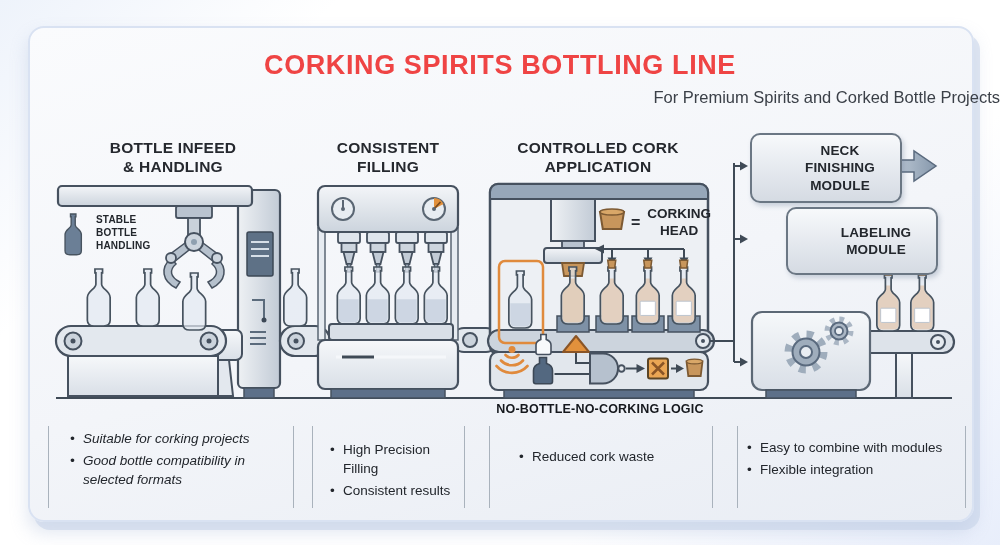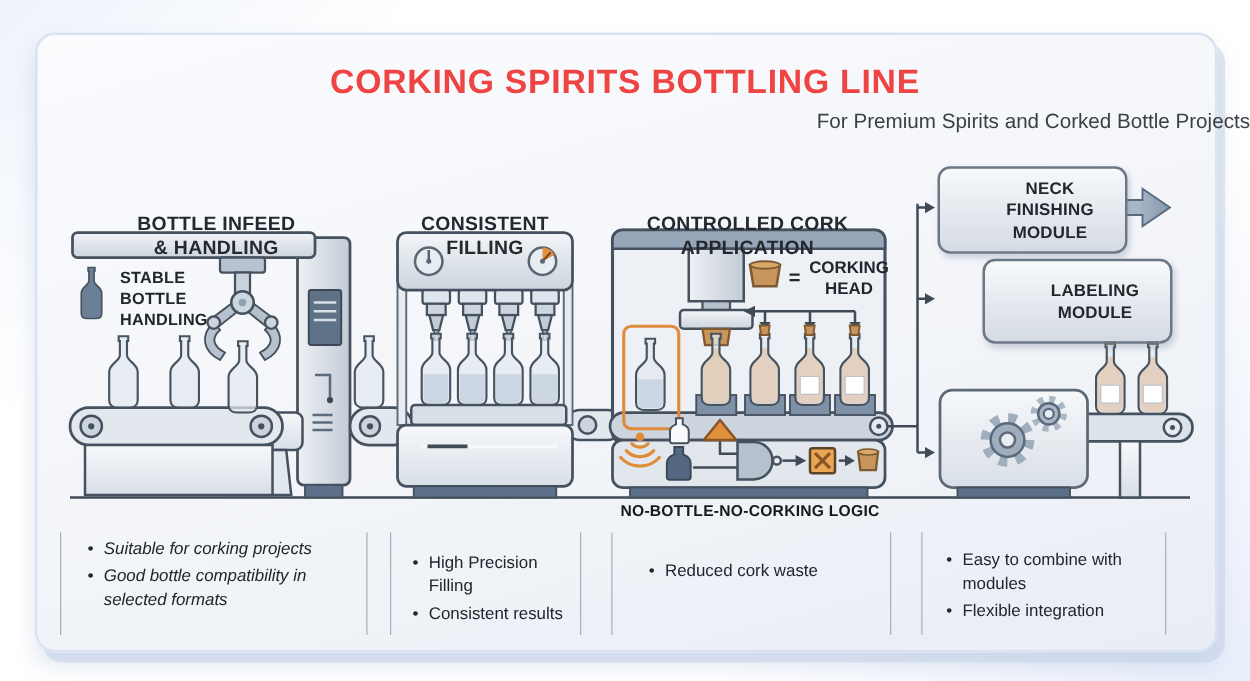--- a/index.html
+++ b/index.html
@@ -9,22 +9,22 @@
   .card{position:absolute;left:28px;top:26px;width:942px;height:492px;
         border-radius:16px;border:2px solid #d9e2f2;
         background:linear-gradient(165deg,#fafbfd 0%,#f3f5f9 55%,#e9edf4 100%);
         box-shadow:6px 8px 0 0 rgba(197,210,232,.55), 0 10px 18px rgba(150,170,205,.30);}
   .abs{position:absolute;}
   .pre{white-space:pre-line;}
   .title{left:0;top:50px;width:1000px;text-align:center;font-size:27px;font-weight:800;
          letter-spacing:.6px;color:#ef4444;}
   .subtitle{left:0;top:88px;width:1000px;text-align:right;font-size:16.5px;color:#3b4048;}
   .sec-h{font-size:15.5px;font-weight:800;color:#25282e;text-align:center;line-height:1.22;
-         letter-spacing:.25px;margin-top:32px;}
-  .mini-label{font-size:13px;font-weight:800;color:#22262c;line-height:1.32;letter-spacing:.2px;}
+         letter-spacing:.25px;}
+  .mini-label{font-size:10px;font-weight:800;color:#22262c;line-height:1.32;letter-spacing:.2px;}
   .corking-label{display:flex;align-items:center;gap:7px;}
   .corking-label .eq{font-size:16px;font-weight:800;color:#22262c;}
   .corking-label .txt{font-size:13.5px;font-weight:800;color:#22262c;text-align:center;line-height:1.25;}
   .logic-caption{font-size:12.5px;font-weight:800;color:#15181d;text-align:center;letter-spacing:.2px;}
   .module-box{border:2px solid #6b7784;border-radius:10px;
         background:linear-gradient(180deg,#f7f9fb 0%,#e4e8ee 55%,#d5dbe3 100%);
         box-shadow:2px 3px 5px rgba(90,110,140,.28);
         display:flex;align-items:center;justify-content:center;text-align:center;
         font-weight:800;font-size:13.5px;color:#23272d;line-height:1.28;letter-spacing:.2px;padding-left:28px;}
   .feature-col{border-left:1.5px solid #a9b2bc;border-right:1.5px solid #a9b2bc;
@@ -386,18 +386,18 @@
   <ul>
     <li>High Precision Filling</li>
     <li>Consistent results</li>
   </ul>
 </div>
 <div class="abs feature-col" style="left:489px;top:426px;width:224px;height:82px;padding:21px 6px 0 28px;">
   <ul>
     <li>Reduced cork waste</li>
   </ul>
 </div>
-<div class="abs feature-col" style="left:737px;top:426px;width:196px;height:82px;padding:12px 6px 0 18px;">
+<div class="abs feature-col" style="left:737px;top:426px;width:229px;height:82px;padding:12px 6px 0 8px;">
   <ul>
     <li>Easy to combine with modules</li>
     <li>Flexible integration</li>
   </ul>
 </div>
 
 </body></html>

